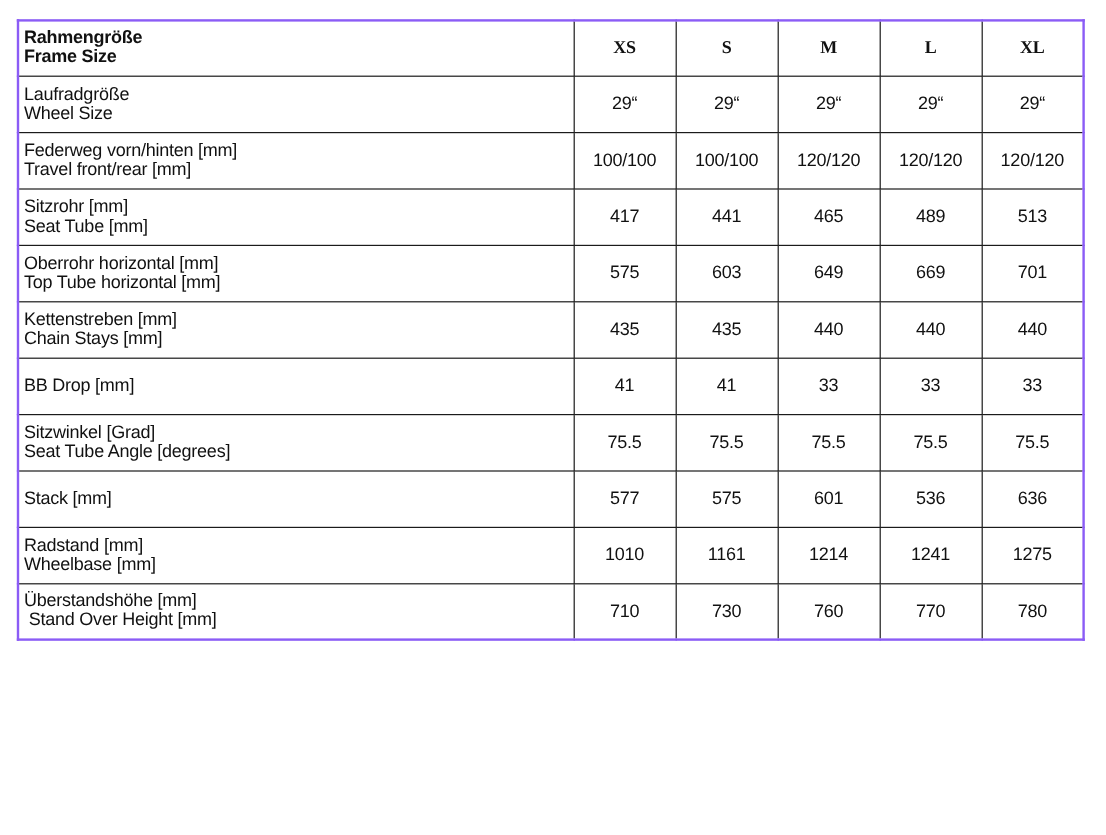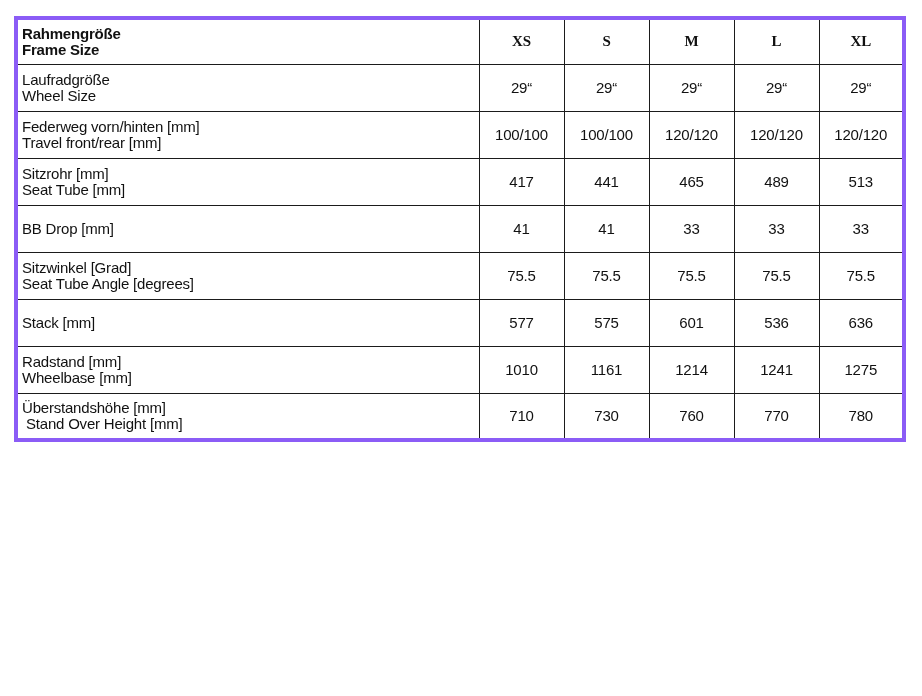--- a/index.html
+++ b/index.html
@@ -10,21 +10,21 @@
     font-family: "Liberation Sans", sans-serif;
     color: #111111;
   }
   .page {
     padding: 16px 0 0 14px;
   }
   table.geo {
     border-collapse: collapse;
     table-layout: fixed;
     width: 888px;
-    border: 4px solid #8b5cf6;
+    border: 2px solid #8b5cf6;
     padding-left: 28px;
   }
   table.geo td, table.geo th {
     border: 1.5px solid #1b1b1b;
     vertical-align: middle;
     overflow: hidden;
   }
   tr.hdr { height: 46px; }
   tr.row { height: 47px; margin-top: 25px; }
   .label-cell {
@@ -100,20 +100,42 @@
             <div class="label-line">Seat Tube [mm]</div>
           </td>
           <td class="value-cell">417</td>
           <td class="value-cell">441</td>
           <td class="value-cell">465</td>
           <td class="value-cell">489</td>
           <td class="value-cell">513</td>
         </tr>
         <tr class="row">
           <td class="label-cell">
+            <div class="label-line">Oberrohr horizontal [mm]</div>
+            <div class="label-line">Top Tube horizontal [mm]</div>
+          </td>
+          <td class="value-cell">575</td>
+          <td class="value-cell">603</td>
+          <td class="value-cell">649</td>
+          <td class="value-cell">669</td>
+          <td class="value-cell">701</td>
+        </tr>
+        <tr class="row">
+          <td class="label-cell">
+            <div class="label-line">Kettenstreben [mm]</div>
+            <div class="label-line">Chain Stays [mm]</div>
+          </td>
+          <td class="value-cell">435</td>
+          <td class="value-cell">435</td>
+          <td class="value-cell">440</td>
+          <td class="value-cell">440</td>
+          <td class="value-cell">440</td>
+        </tr>
+        <tr class="row">
+          <td class="label-cell">
             <div class="label-line">BB Drop [mm]</div>
           </td>
           <td class="value-cell">41</td>
           <td class="value-cell">41</td>
           <td class="value-cell">33</td>
           <td class="value-cell">33</td>
           <td class="value-cell">33</td>
         </tr>
         <tr class="row">
           <td class="label-cell">

